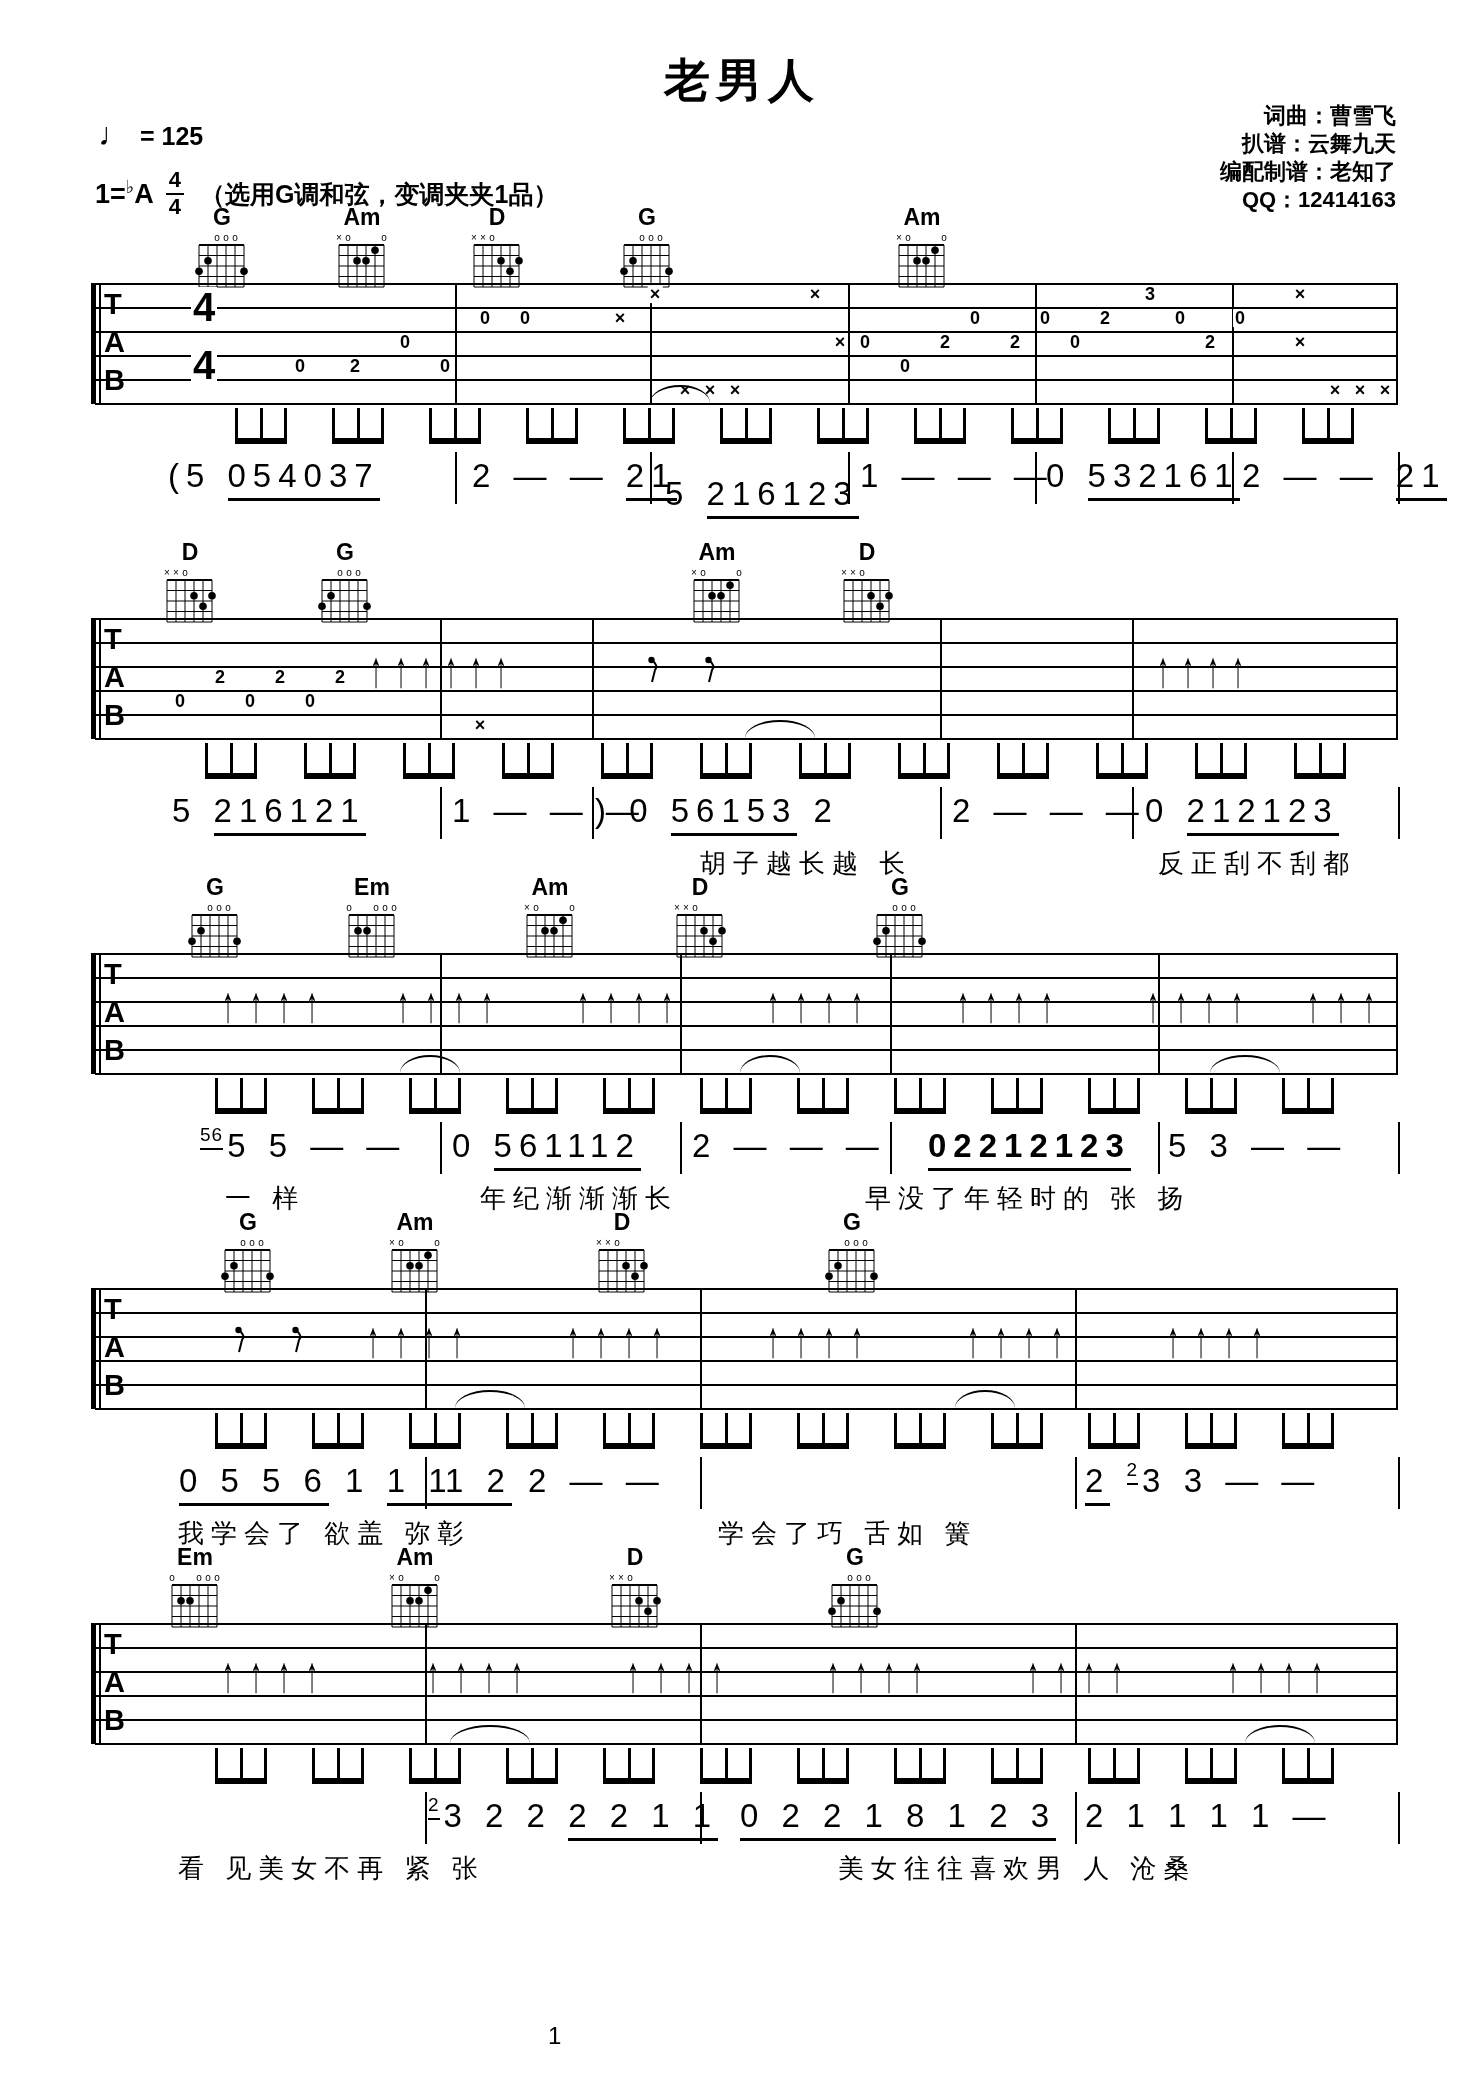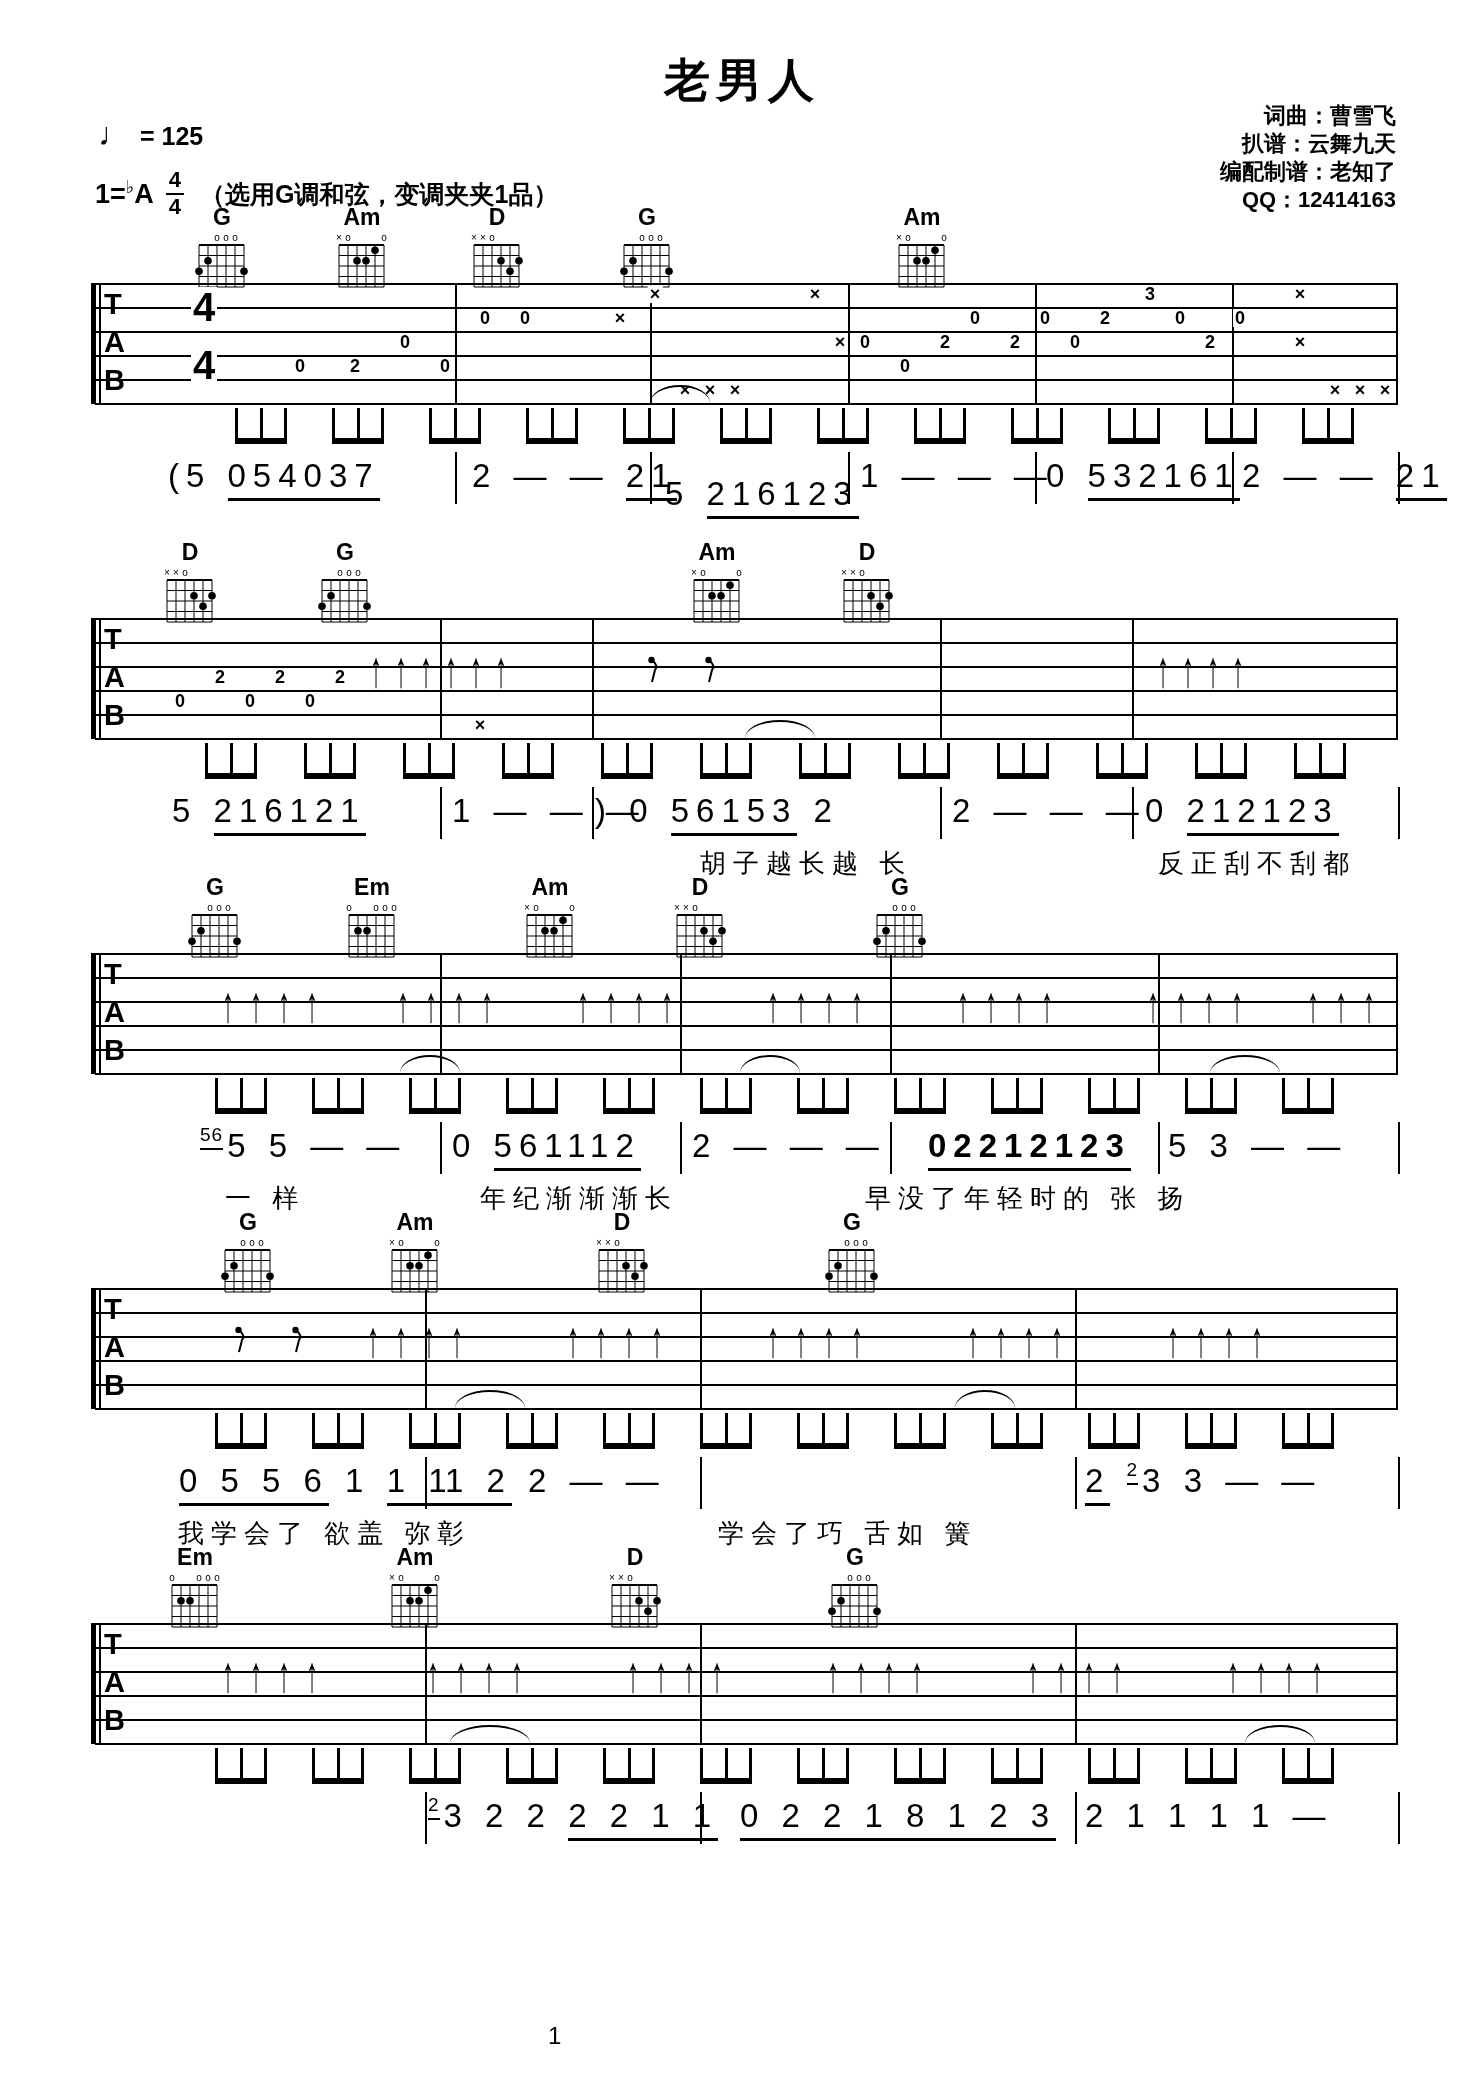--- a/index.html
+++ b/index.html
@@ -977,17 +977,21 @@
         </div>
         <div class="melody">
           <span class="measure" style="left: 428px;"><span class="gr">2</span><span>3 2 2  </span><span class="u">2 2 1 1</span></span>
           <span class="measure" style="left: 740px;"><span class="u">0 2 2 1 8 1 2 3</span></span>
           <span class="measure" style="left: 1085px;"><span>2 1 1 1 1  —</span></span>
           <span class="mbar" style="left: 425px;"></span>
           <span class="mbar" style="left: 700px;"></span>
           <span class="mbar" style="left: 1075px;"></span>
           <span class="mbar" style="left: 1398px;"></span>
         </div>
+        <div class="lyrics">
+          <span class="lyr" style="left: 178px;">看 见美女不再 紧 张</span>
+          <span class="lyr" style="left: 838px;">美女往往喜欢男 人 沧桑</span>
+        </div>
       </div>
     </div>
 
   <div class="pagenum">1</div>
 </div>
 
 </body></html>

